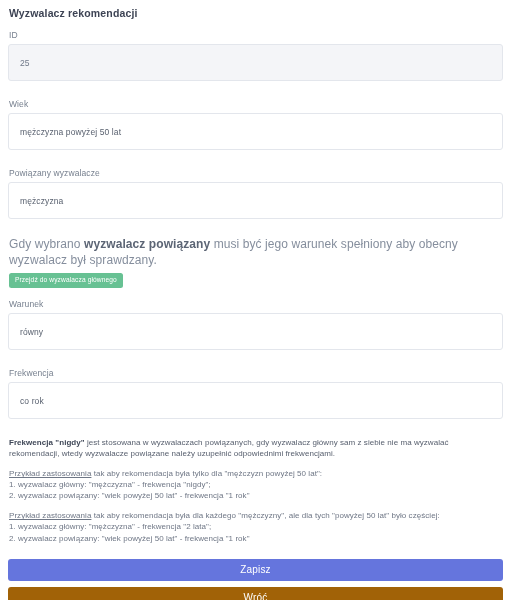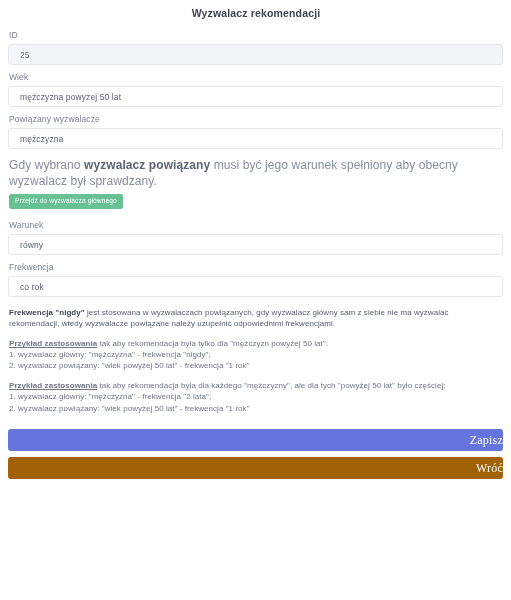--- a/index.html
+++ b/index.html
@@ -17,36 +17,35 @@
   }
   .page {
     padding: 7px 8px 0 8px;
   }
   .page-title {
     font-size: 10.5px;
     font-weight: bold;
     color: #3d4354;
     margin: 0 0 11px 1px;
     letter-spacing: 0.15px;
-    text-align: center;
   }
   .field {
-    margin-bottom: 7px;
+    margin-bottom: 18px;
   }
   .field-label {
     display: block;
     font-size: 8.5px;
     color: #77808f;
     margin: 0 0 4px 1px;
     letter-spacing: 0.1px;
   }
   .control {
     display: block;
     width: 495px;
-    height: 21px;
+    height: 37px;
     line-height: 20px;
     border: 1px solid #e3e6ec;
     border-radius: 3px;
     background: #ffffff;
     color: #59616f;
     font-family: "Liberation Sans", sans-serif;
     font-size: 8.5px;
     padding: 0 0 0 11px;
     letter-spacing: 0.1px;
     outline: none;
@@ -88,37 +87,37 @@
   .note-p {
     font-size: 8px;
     line-height: 1.38;
     color: #6f7786;
     margin: 0;
     letter-spacing: 0.05px;
   }
   .note-p.strongline { color: #565e6d; }
   .note-p.strongline b { font-weight: bold; color: #3f4757; }
   .note-gap { height: 9px; }
-  .u { text-decoration: underline; font-weight: bold; }
+  .u { text-decoration: underline; }
   .actions { margin-top: 15px; }
   .btn {
     display: block;
     width: 495px;
     height: 22px;
     border: none;
     border-radius: 3px;
     color: #ffffff;
-    font-family: Liberation Serif, serif;
-    font-size: 12px;
+    font-family: Liberation Sans, sans-serif;
+    font-size: 10px;
     letter-spacing: 0.2px;
     cursor: pointer;
     margin-bottom: 6px;
     line-height: 22px;
     padding: 0;
-    text-align: right;
+    text-align: center;
   }
   .btn-primary { background: #6575dd; }
   .btn-secondary { background: #a16207; }
 </style>
 </head>
 <body>
 
 <div class="page">
 
   <h1 class="page-title">Wyzwalacz rekomendacji</h1>

